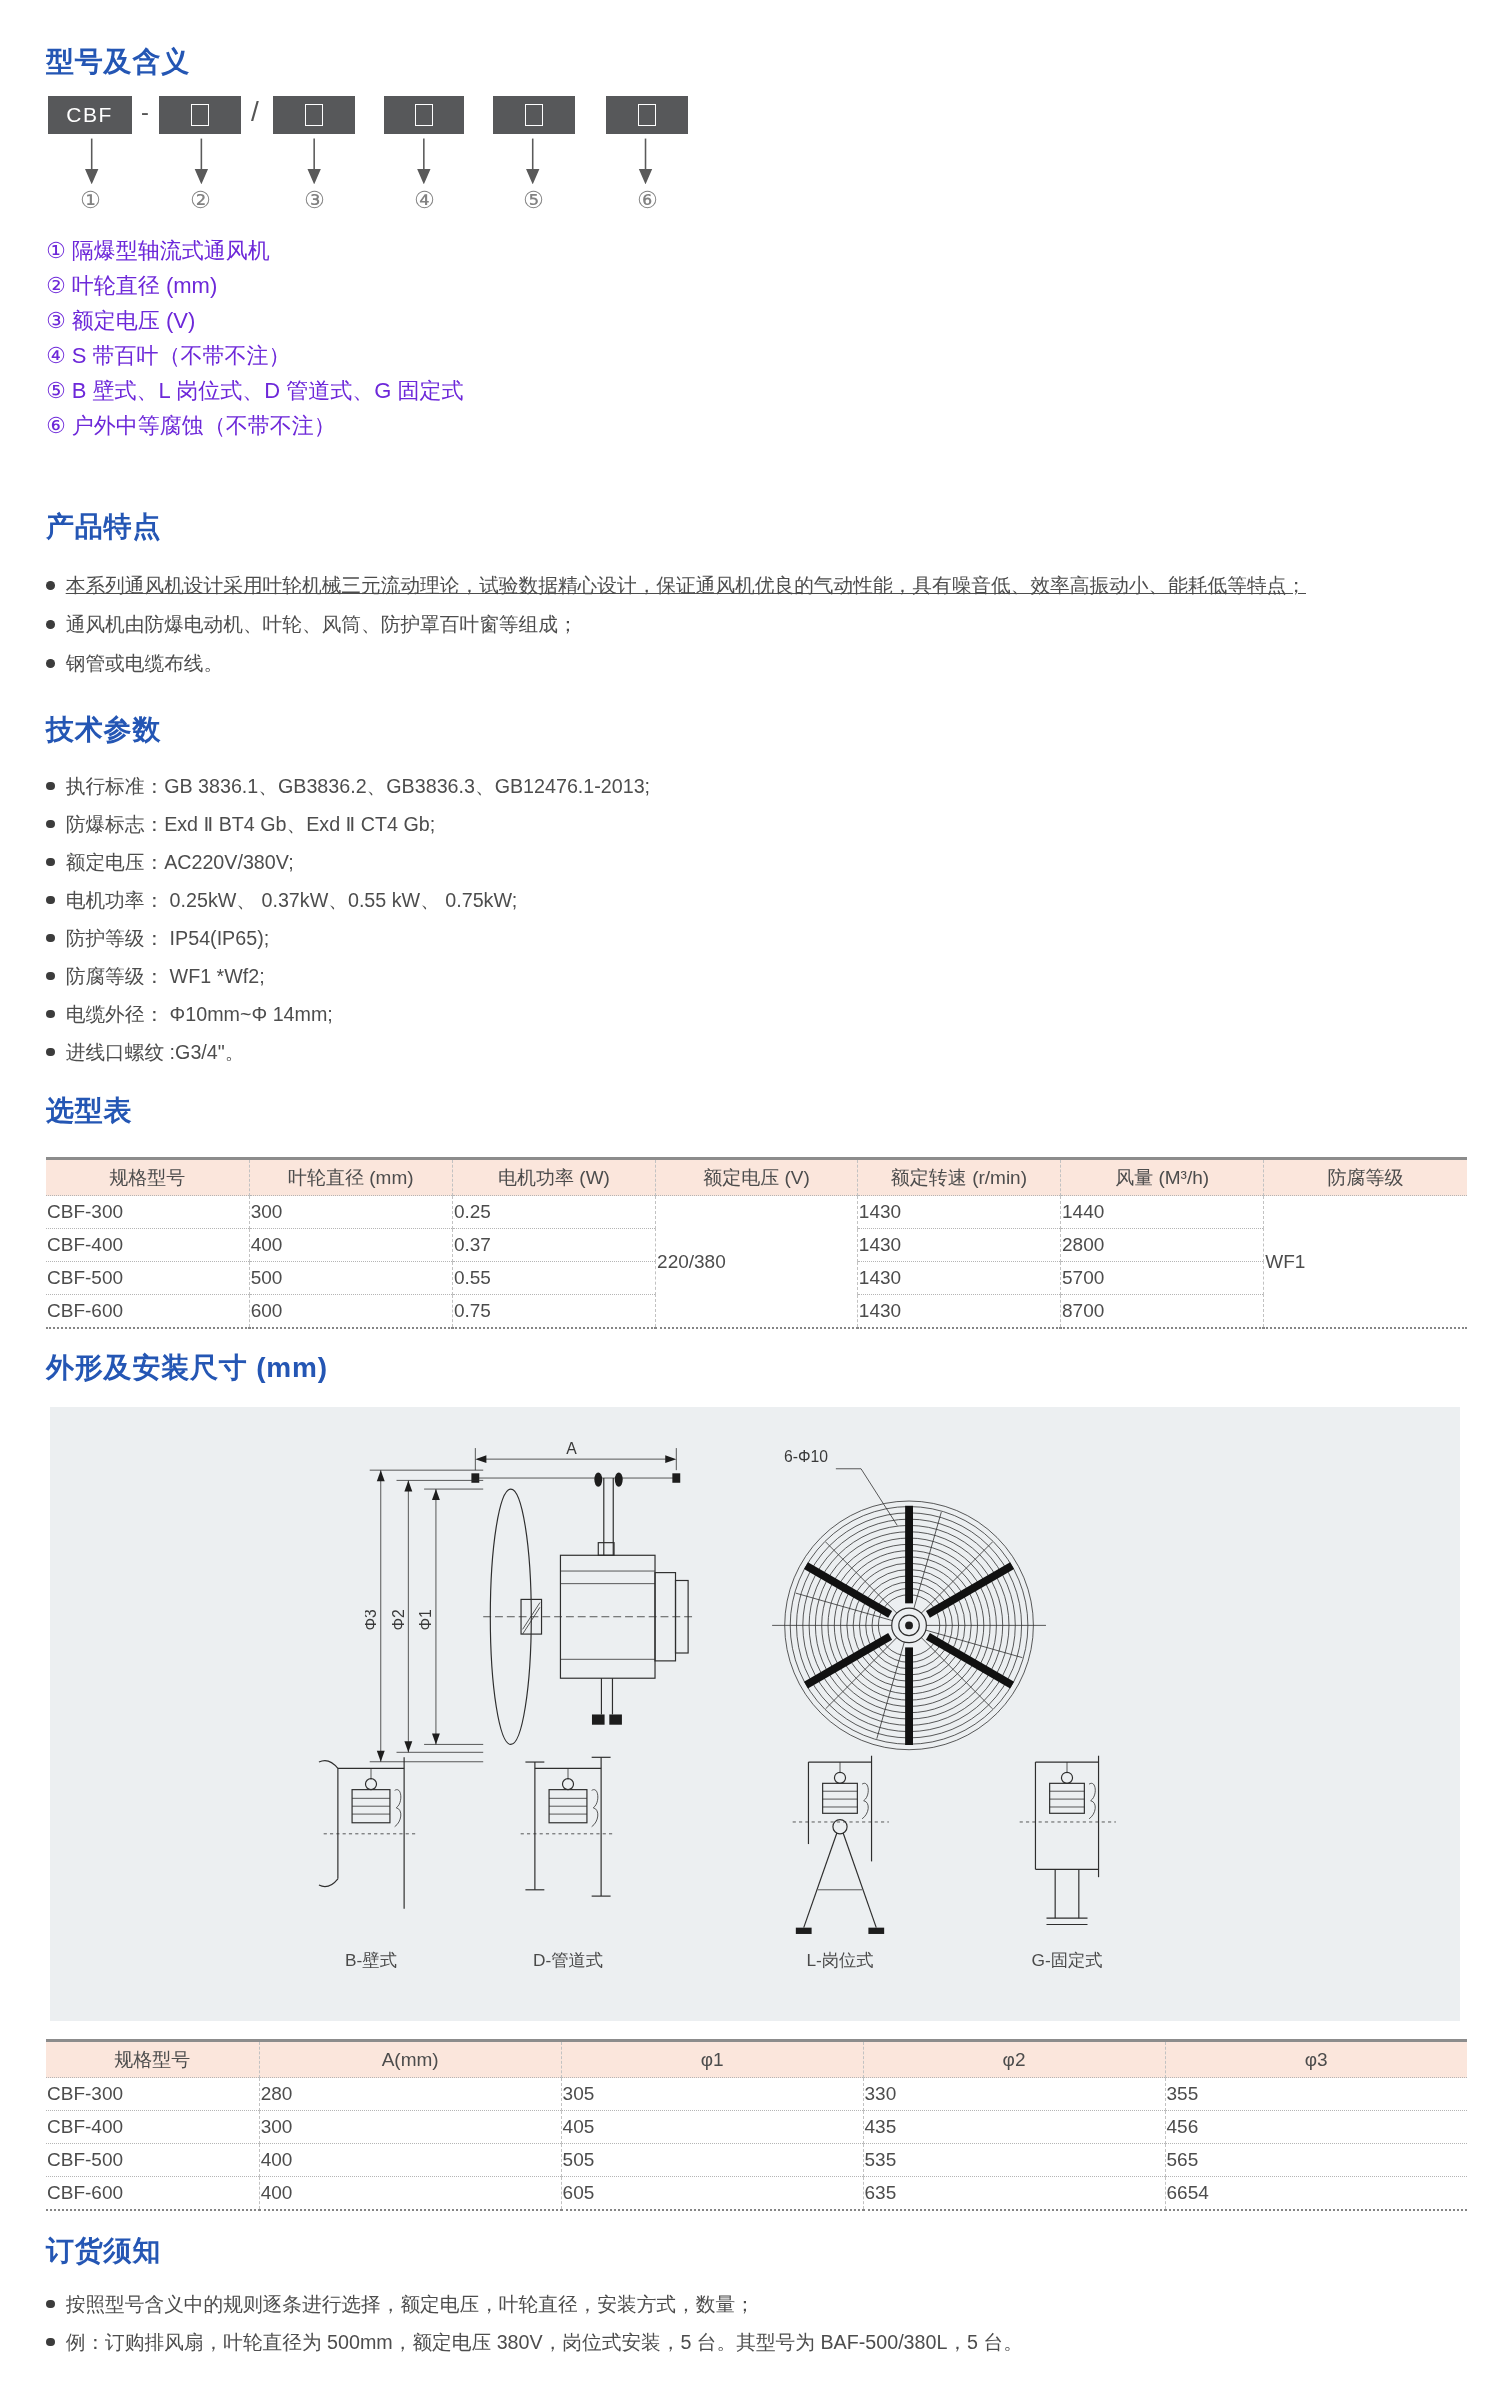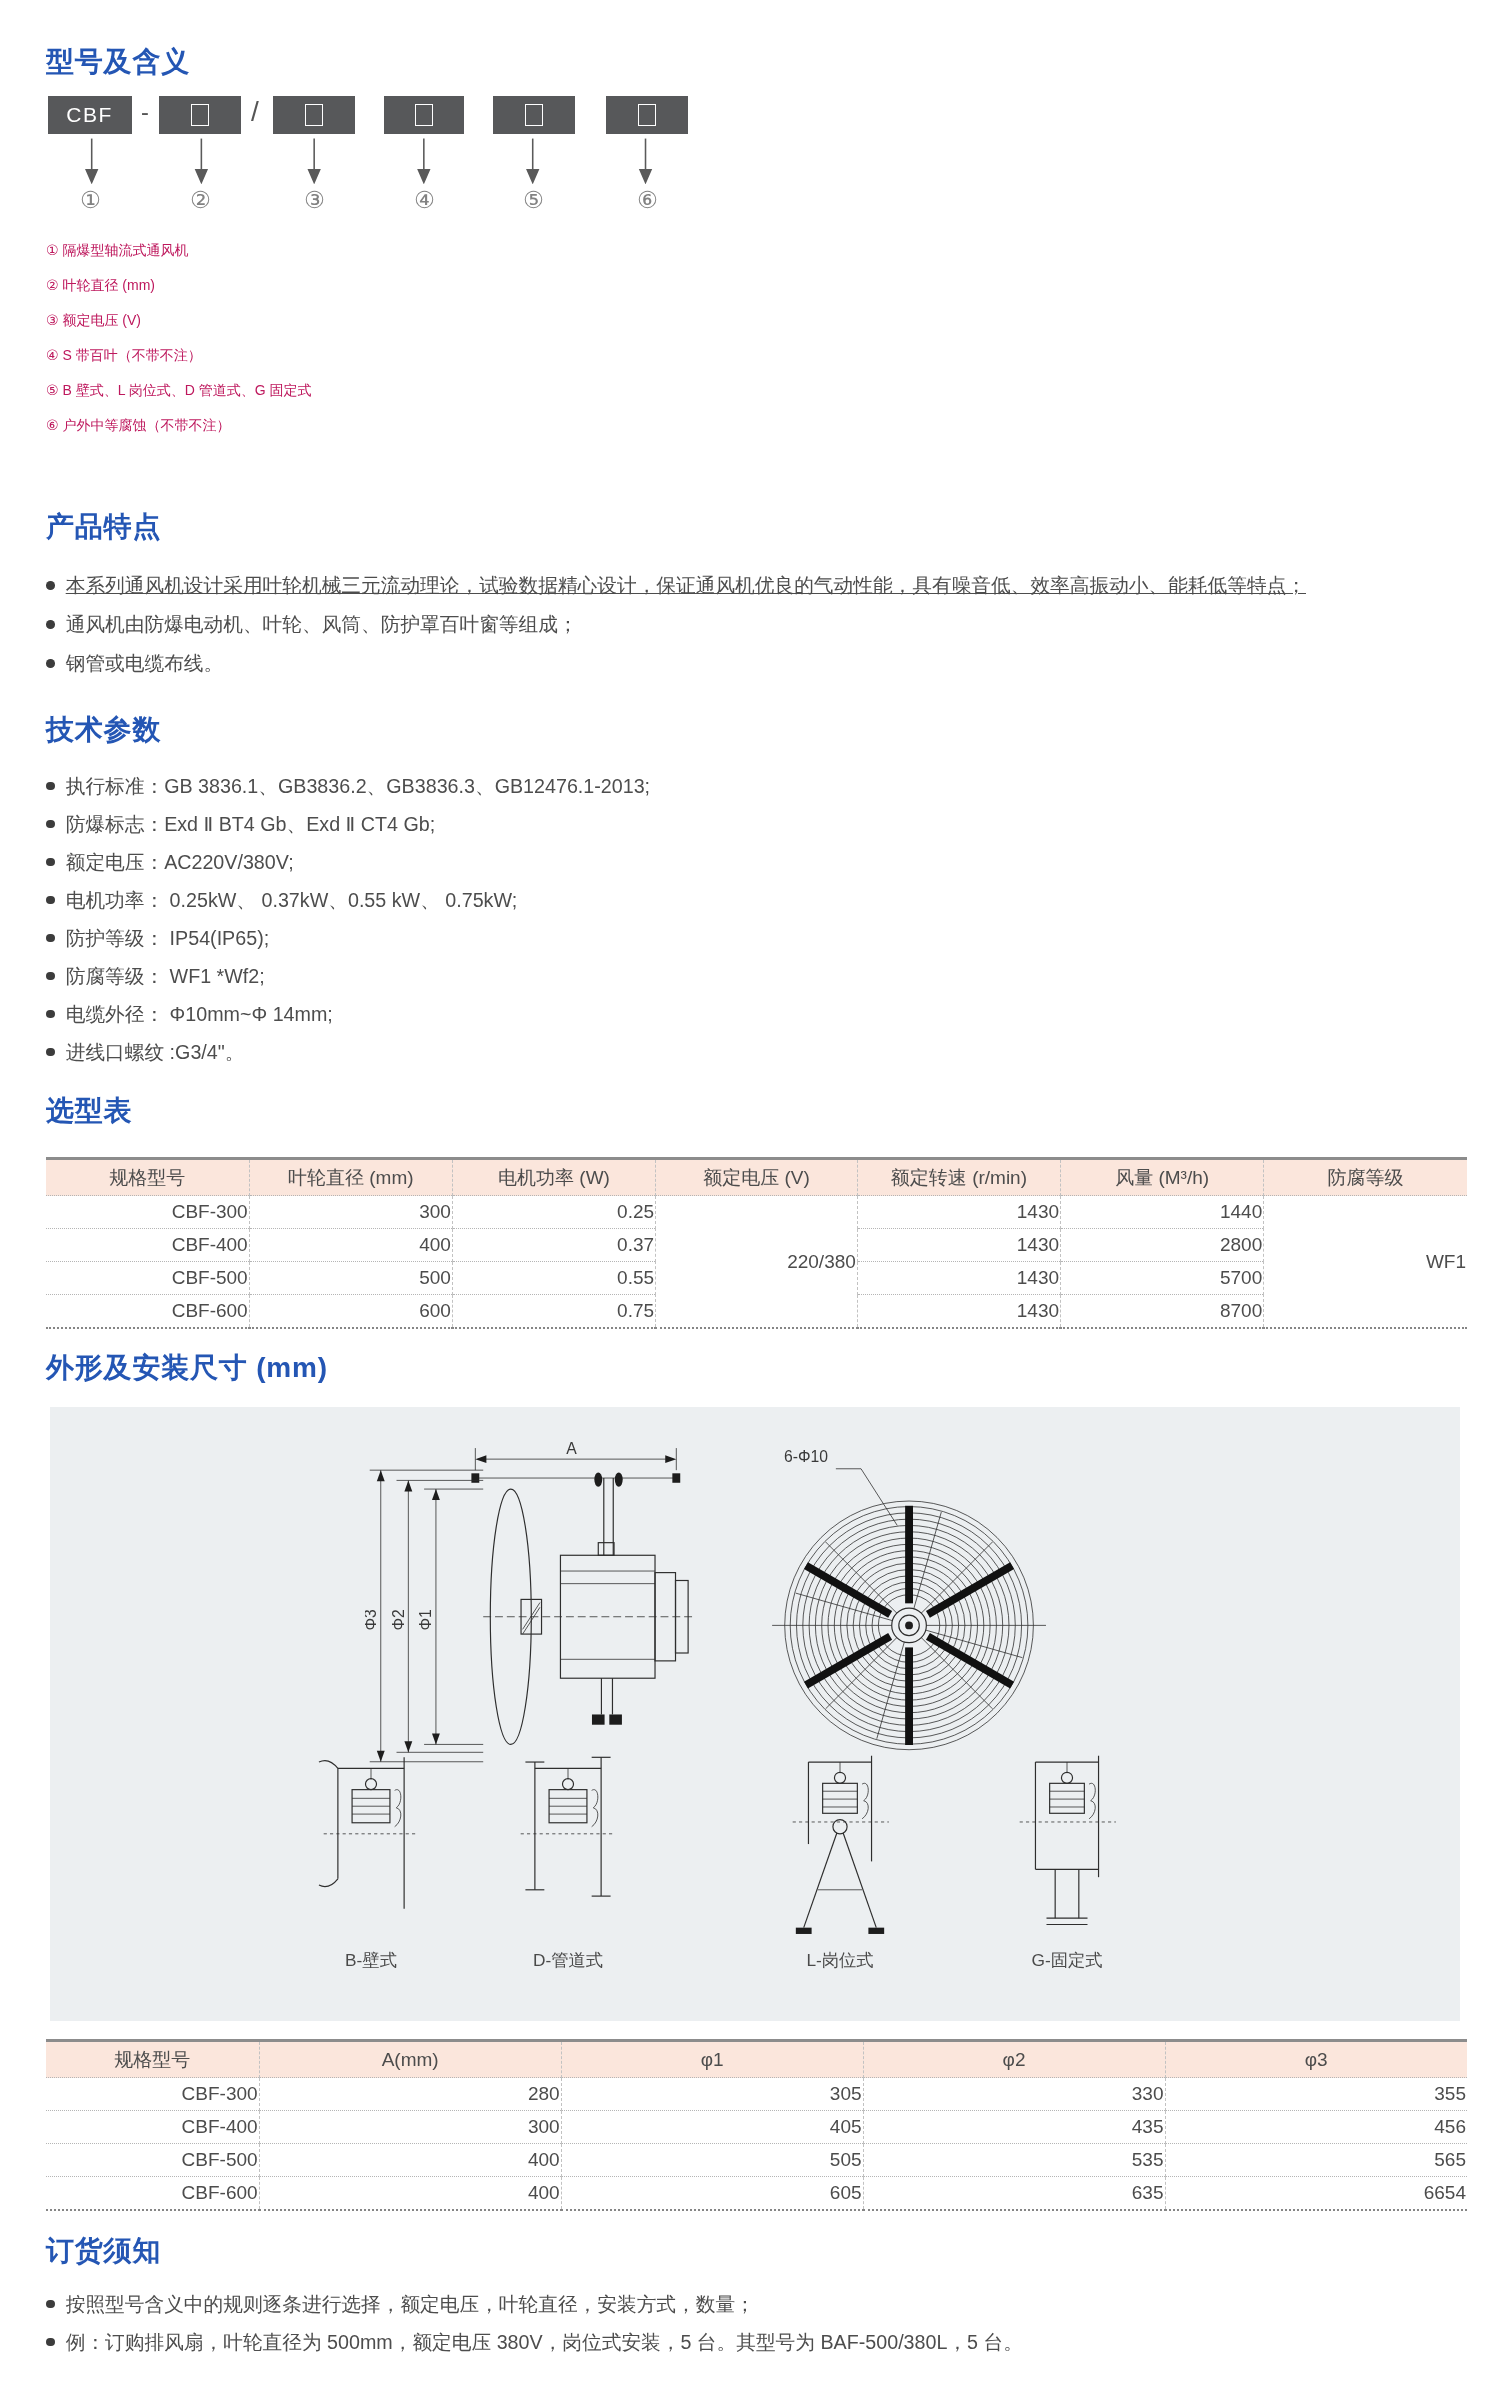--- a/index.html
+++ b/index.html
@@ -16,32 +16,32 @@
   .model-diagram{position:absolute;left:46px;top:96px;width:1426px;height:120px;}
   .mbox{
     position:absolute;top:0;height:38px;background:#57585a;color:#ffffff;
     display:flex;align-items:center;justify-content:center;font-size:21px;letter-spacing:1.6px;
   }
   .msep{position:absolute;top:3.2px;font-size:23.6px;color:#555;}
   .sq{width:15.8px;height:20.5px;border:1.6px solid #fff;}
   .mnum{position:absolute;top:90px;width:35px;text-align:center;font-size:23.6px;color:#828282;}
   .arrows-svg{position:absolute;left:0;top:41px;}
   
-  .plain-list{position:absolute;left:46px;font-size:14px;color:#be185d;}
+  .plain-list{position:absolute;left:46px;font-size:22px;color:#6d28d9;}
   .plain-list .li{height:35px;line-height:35px;white-space:nowrap;}
   .blist{position:absolute;left:46px;font-size:19.7px;color:#4d4d4d;}
   .blist .li{display:flex;align-items:center;white-space:nowrap;}
   .dot{width:8.7px;height:8.7px;border-radius:50%;background:#3c3c3c;margin-right:11px;flex:none;}
   
   .spec{
     position:absolute;left:46px;width:1421px;border-collapse:collapse;table-layout:fixed;
     font-size:19px;color:#4c4c4c;border-top:3.2px solid #8c8c8c;border-bottom:2.4px dotted #858585;
   }
   .spec th{background:#fbe6dc;font-weight:normal;height:33px;text-align:center;}
-  .spec td{height:30px;text-align:right;border-top:0.8px dotted #b5b5b5;}
+  .spec td{height:30px;text-align:left;border-top:0.8px dotted #b5b5b5;}
   .spec th:not(:first-child),.spec td:not(:first-child){border-left:0.8px dashed #c2c2c2;}
   
   .panel{position:absolute;left:50px;top:1407px;width:1410px;height:614px;background:#eceff1;}
   .fig{position:absolute;}
   .fig svg{display:block;}
   .fig-label{width:158px;text-align:center;font-size:17.3px;color:#4a4a4a;margin-top:3.2px;white-space:nowrap;}
   .draw{stroke:#2e2e2e;fill:none;stroke-width:1.5;}
   .thin{stroke:#2e2e2e;fill:none;stroke-width:1;}
   .dark{fill:#1d1d1d;stroke:none;}
   text.dlab{fill:#3a3a3a;font-size:20px;font-family:"Liberation Sans","DejaVu Sans",sans-serif;}

